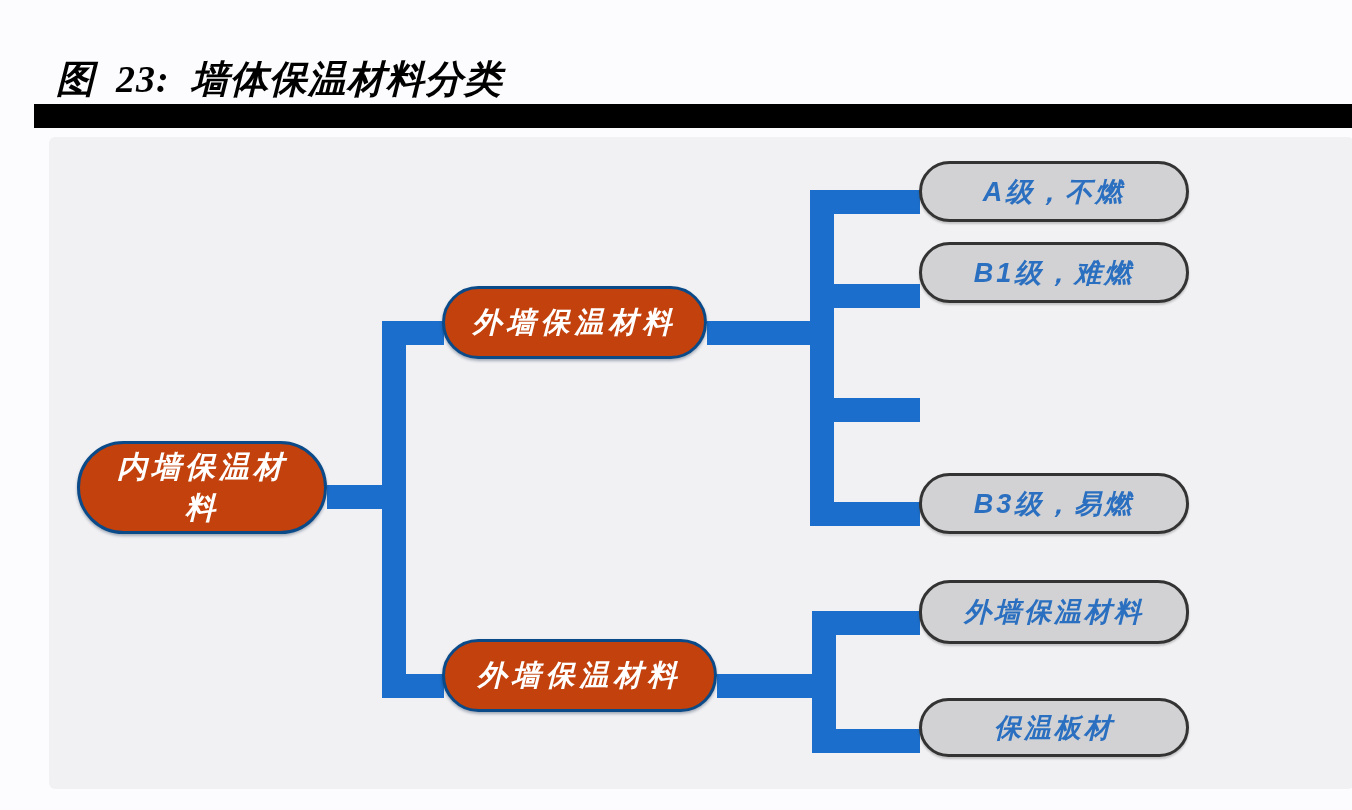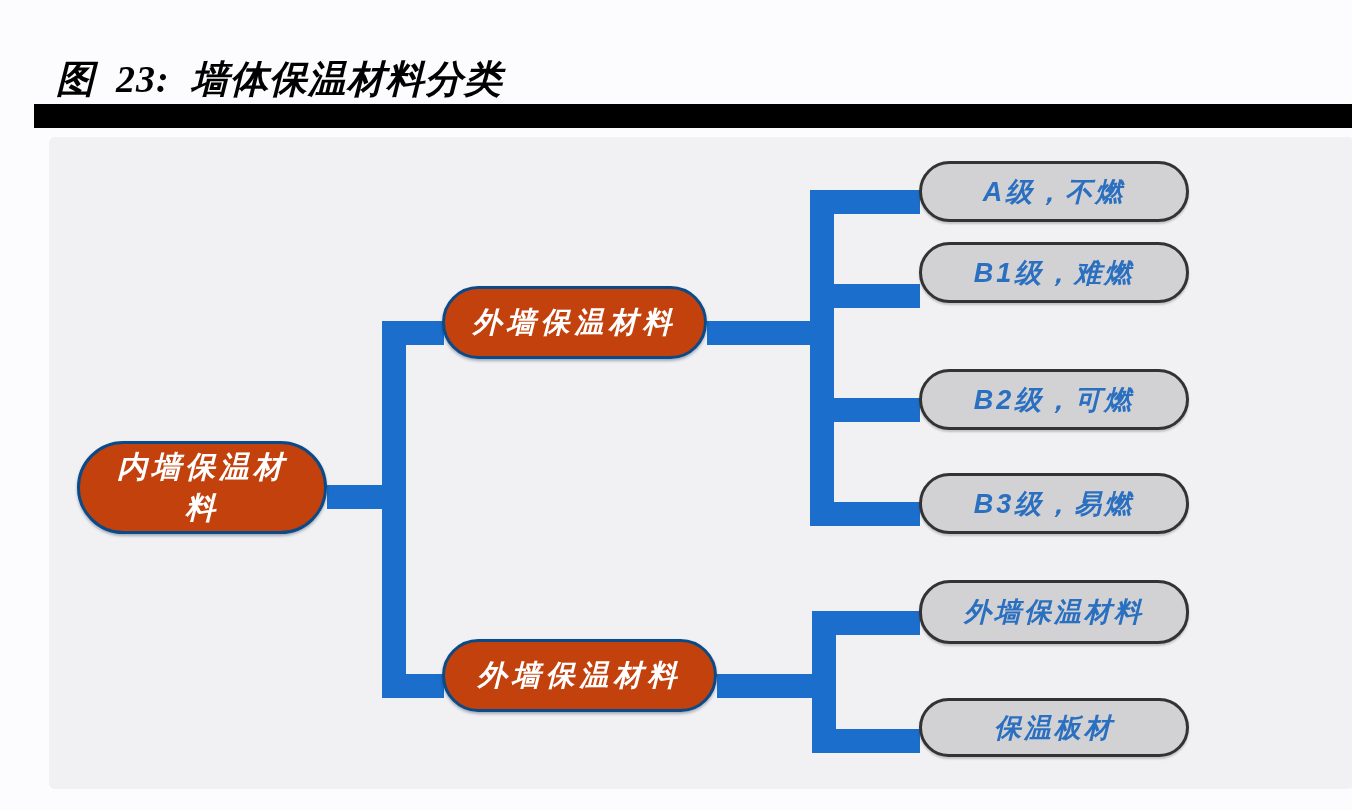--- a/index.html
+++ b/index.html
@@ -138,23 +138,20 @@
   </div>
 
   <div class="node node-gray leaf-node leaf-a">
     <span>A级，不燃</span>
   </div>
 
   <div class="node node-gray leaf-node leaf-b1">
     <span>B1级，难燃</span>
   </div>
 
-  <div class="node node-gray leaf-node leaf-b2">
-    <span>B2级，可燃</span>
-  </div>
 
   <div class="node node-gray leaf-node leaf-b3">
     <span>B3级，易燃</span>
   </div>
 
   <div class="node node-gray leaf-node leaf-pu">
     <span>外墙保温材料</span>
   </div>
 
   <div class="node node-gray leaf-node leaf-bw">

